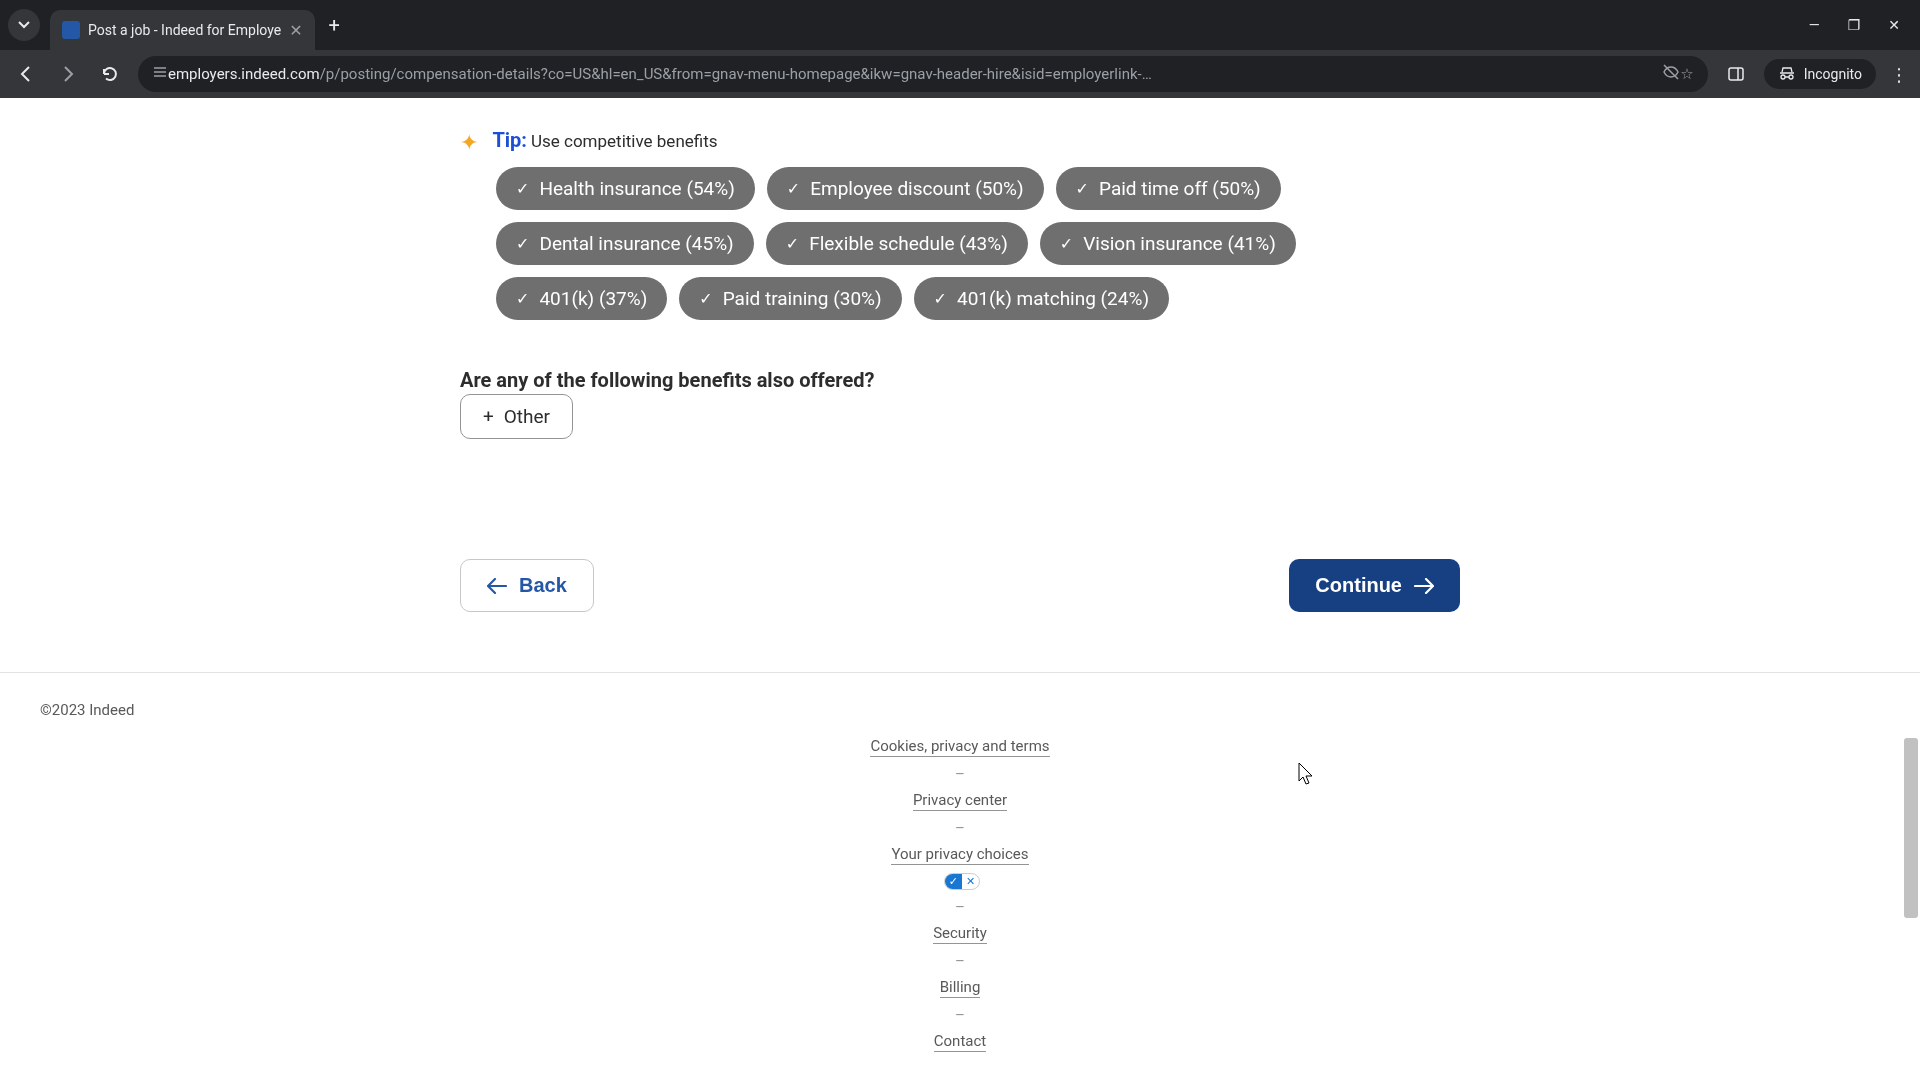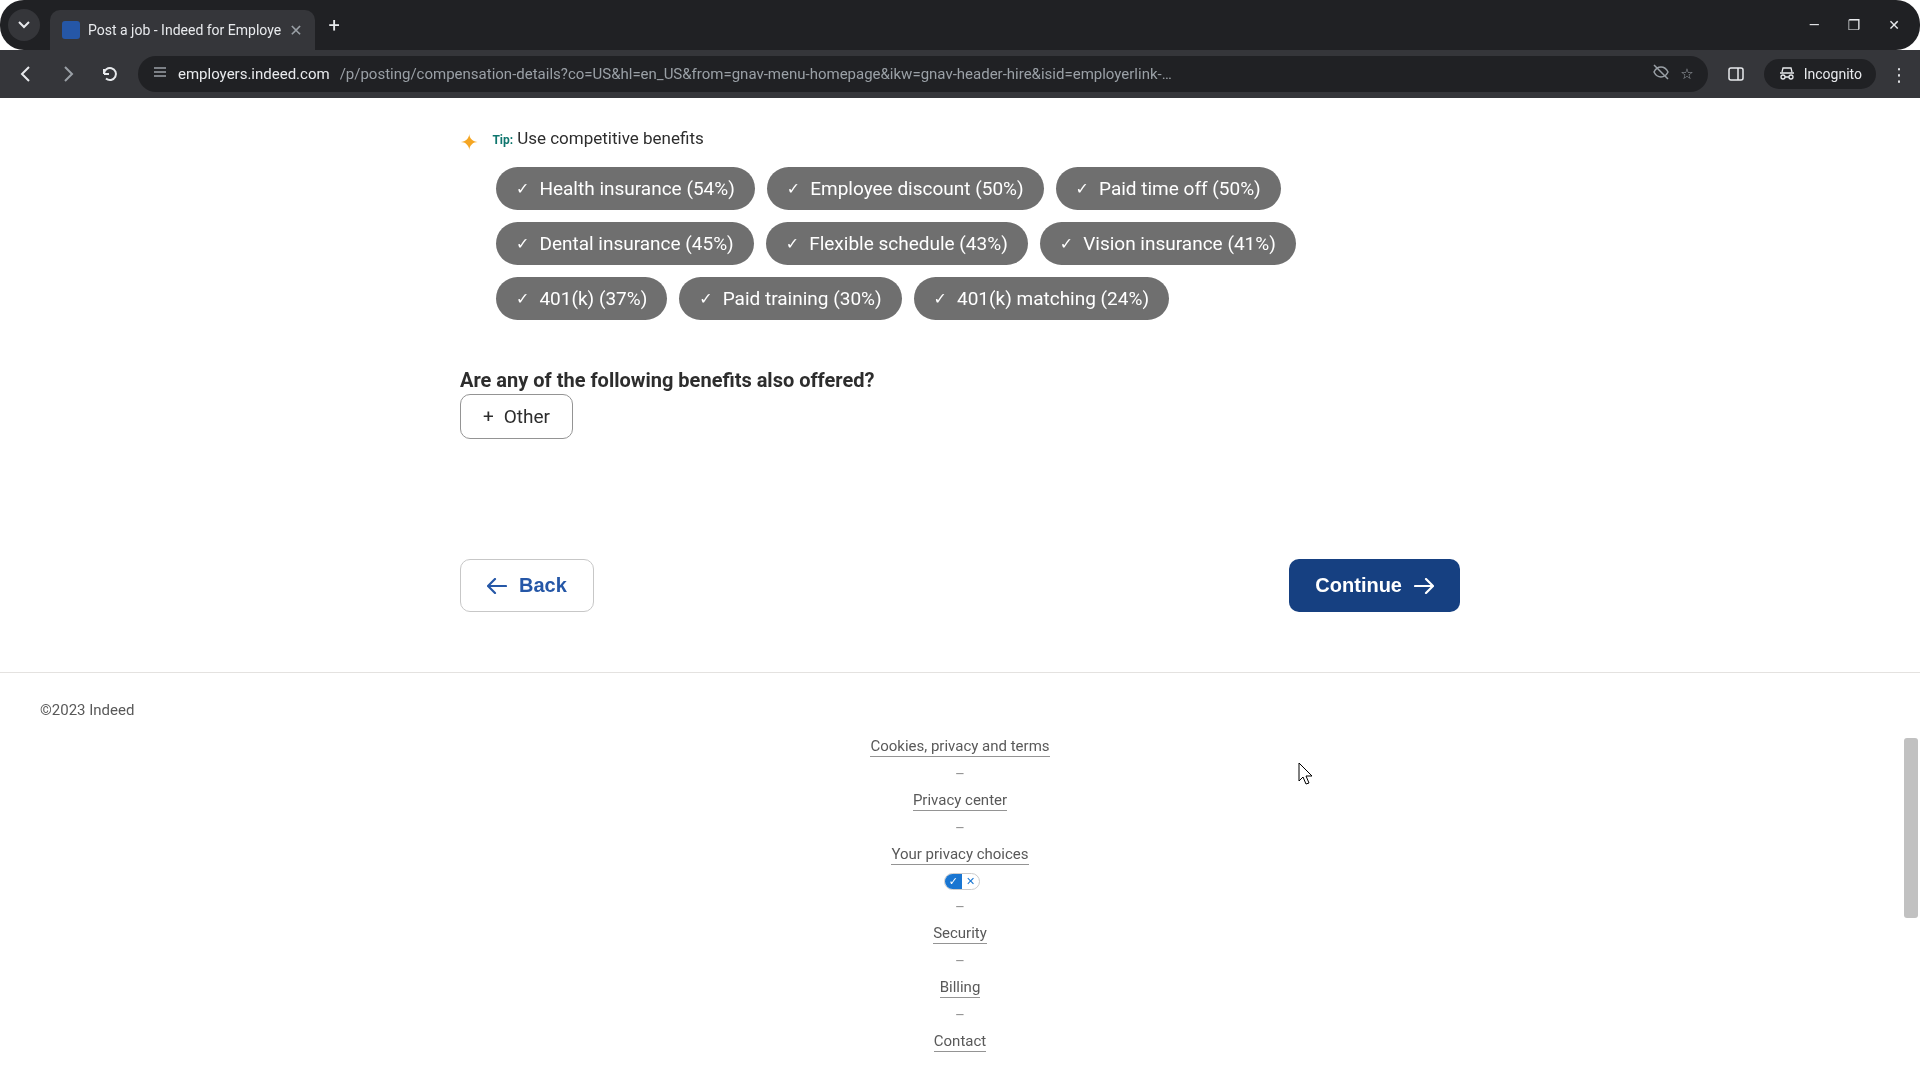--- a/index.html
+++ b/index.html
@@ -12,21 +12,20 @@
   position: relative;
 }
 
 
 .chrome-top {
   background: #202124;
   height: 50px;
   display: flex;
   align-items: center;
   padding: 0 8px;
-  border-radius: 24px;
 }
 .tab-dropdown {
   width: 32px; height: 32px;
   background: #35363a;
   border-radius: 50%;
   display: flex; align-items: center; justify-content: center;
   margin-right: 10px;
 }
 .tab {
   background: #35363a;
@@ -70,21 +69,21 @@
 .address-bar {
   flex: 1;
   background: #202124;
   border-radius: 20px;
   height: 36px;
   display: flex;
   align-items: center;
   padding: 0 14px;
   color: #e8eaed;
   font-size: 15px;
-  gap: 10px;
+  gap: 0;
 }
 .address-host { color: #e8eaed; }
 .address-path { color: #9aa0a6; flex: 1; white-space: nowrap; overflow: hidden; text-overflow: ellipsis; }
 .addr-icon { color: #9aa0a6; cursor: pointer; }
 .incognito-badge {
   display: flex; align-items: center; gap: 8px;
   color: #e8eaed; font-size: 14px;
   background: #202124;
   border-radius: 18px;
   padding: 6px 14px;
@@ -98,21 +97,21 @@
   background: #fff;
   overflow-y: auto;
 }
 .content {
   width: 1000px;
   margin: 0 auto;
   padding-top: 30px;
 }
 .tip-row { display: flex; gap: 14px; align-items: flex-start; margin-bottom: 12px; }
 .sparkle-icon { color: #f5a623; font-size: 22px; margin-top: 2px; }
-.tip-label { font-weight: 700; color: #0f766e; font-size: 12px; }
+.tip-label { font-weight: 700; color: #1d4ed8; font-size: 20px; }
 .tip-text { color: #2d2d2d; font-size: 17px; }
 .tip-desc {
   color: #595959;
   font-size: 18px;
   line-height: 1.6;
   margin-left: 36px;
   margin-bottom: 22px;
   max-width: 900px;
 }
 .chip-container {

